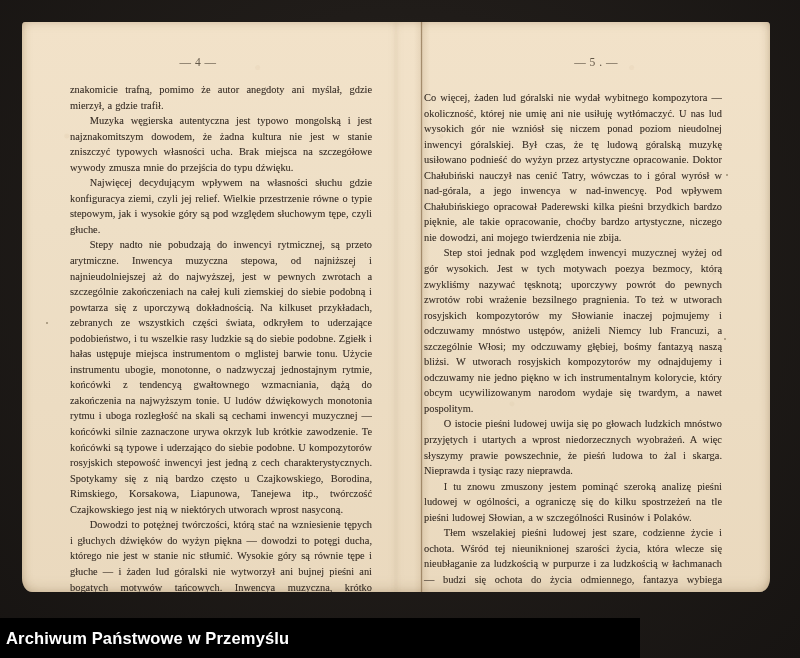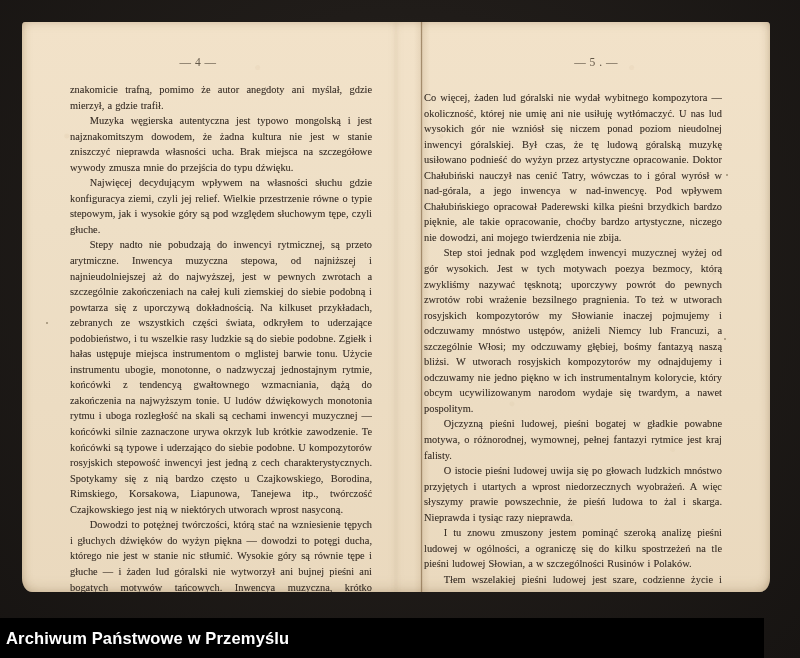--- a/index.html
+++ b/index.html
@@ -147,21 +147,21 @@
   
   .textcol p {
     text-shadow: 0 0 .35px rgba(58,48,40,.35);
   }
 
   
   .watermark-bar {
     position: absolute;
     left: 0;
     bottom: 0;
-    width: 764px;
+    width: 640px;
     height: 40px;
     background: #000000;
     display: flex;
     align-items: center;
   }
   .watermark-text {
     color: #ffffff;
     font-family: "Liberation Sans", sans-serif;
     font-size: 16.5px;
     font-weight: bold;
@@ -184,37 +184,36 @@
 <div class="scan">
   <div class="scan-backdrop"></div>
 
   <div class="book">
 
     <div class="leaf leaf-left">
       <div class="page-body">
         <div class="folio">—  4  —</div>
         <div class="textcol">
           <p class="noindent">znakomicie trafną, pomimo że autor anegdoty ani myślał, gdzie mierzył, a gdzie trafił.</p>
-          <p>Muzyka węgierska autentyczna jest typowo mongolską i jest najznakomitszym dowodem, że żadna kultura nie jest w stanie zniszczyć nieprawda własności ucha. Brak miejsca na szczegółowe wywody zmusza mnie do przejścia do typu dźwięku.</p>
+          <p>Muzyka węgierska autentyczna jest typowo mongolską i jest najznakomitszym dowodem, że żadna kultura nie jest w stanie zniszczyć typowych własności ucha. Brak miejsca na szczegółowe wywody zmusza mnie do przejścia do typu dźwięku.</p>
           <p>Najwięcej decydującym wpływem na własności słuchu gdzie konfiguracya ziemi, czyli jej relief. Wielkie przestrzenie równe o typie stepowym, jak i wysokie góry są pod względem słuchowym tępe, czyli głuche.</p>
           <p>Stepy nadto nie pobudzają do inwencyi rytmicznej, są przeto arytmiczne. Inwencya muzyczna stepowa, od najniższej i najnieudolniejszej aż do najwyższej, jest w pewnych zwrotach a szczególnie zakończeniach na całej kuli ziemskiej do siebie podobną i powtarza się z uporczywą dokładnością. Na kilkuset przykładach, zebranych ze wszystkich części świata, odkryłem to uderzające podobieństwo, i tu wszelkie rasy ludzkie są do siebie podobne. Zgiełk i hałas ustępuje miejsca instrumentom o mglistej barwie tonu. Użycie instrumentu ubogie, monotonne, o nadzwyczaj jednostajnym rytmie, końcówki z tendencyą gwałtownego wzmacniania, dążą do zakończenia na najwyższym tonie. U ludów dźwiękowych monotonia rytmu i uboga rozległość na skali są cechami inwencyi muzycznej — końcówki silnie zaznaczone urywa okrzyk lub krótkie zawodzenie. Te końcówki są typowe i uderzająco do siebie podobne. U kompozytorów rosyjskich stepowość inwencyi jest jedną z cech charakterystycznych. Spotykamy się z nią bardzo często u Czajkowskiego, Borodina, Rimskiego, Korsakowa, Liapunowa, Tanejewa itp., twórczość Czajkowskiego jest nią w niektórych utworach wprost nasyconą.</p>
           <p>Dowodzi to potężnej twórczości, którą stać na wzniesienie tępych i głuchych dźwięków do wyżyn piękna — dowodzi to potęgi ducha, którego nie jest w stanie nic stłumić. Wysokie góry są równie tępe i głuche — i żaden lud góralski nie wytworzył ani bujnej pieśni ani bogatych motywów tańcowych. Inwencya muzyczna, krótko oddechowa, dąży do końcówki, szukającej uporczywie echa.</p>
         </div>
       </div>
       <div class="speck" style="left:330px; top:244px; width:2px; height:2px;"></div>
       <div class="speck" style="left:24px;  top:300px; width:2px; height:2px;"></div>
     </div>
 
     <div class="leaf leaf-right">
       <div class="page-body">
         <div class="folio">—  5 . —</div>
         <div class="textcol">
           <p class="noindent">Co więcej, żaden lud góralski nie wydał wybitnego kompozytora — okoliczność, której nie umię ani nie usiłuję wytłómaczyć. U nas lud wysokich gór nie wzniósł się niczem ponad poziom nieudolnej inwencyi góralskiej. Był czas, że tę ludową góralską muzykę usiłowano podnieść do wyżyn przez artystyczne opracowanie. Doktor Chałubiński nauczył nas cenić Tatry, wówczas to i góral wyrósł w nad-górala, a jego inwencya w nad-inwencyę. Pod wpływem Chałubińskiego opracował Paderewski kilka pieśni brzydkich bardzo pięknie, ale takie opracowanie, choćby bardzo artystyczne, niczego nie dowodzi, ani mojego twierdzenia nie zbija.</p>
           <p>Step stoi jednak pod względem inwencyi muzycznej wyżej od gór wysokich. Jest w tych motywach poezya bezmocy, którą zwykliśmy nazywać tęsknotą; uporczywy powrót do pewnych zwrotów robi wrażenie bezsilnego pragnienia. To też w utworach rosyjskich kompozytorów my Słowianie inaczej pojmujemy i odczuwamy mnóstwo ustępów, aniżeli Niemcy lub Francuzi, a szczególnie Włosi; my odczuwamy głębiej, bośmy fantazyą naszą bliżsi. W utworach rosyjskich kompozytorów my odnajdujemy i odczuwamy nie jedno piękno w ich instrumentalnym kolorycie, który obcym ucywilizowanym narodom wydaje się twardym, a nawet pospolitym.</p>
-          <p>Ojczyzną pieśni ludowej, pieśni bogatej w gładkie powabne motywa, o różnorodnej, wymownej, pełnej fantazyi rytmice jest kraj falisty.</p>
           <p>O istocie pieśni ludowej uwija się po głowach ludzkich mnóstwo przyjętych i utartych a wprost niedorzecznych wyobrażeń. A więc słyszymy prawie powszechnie, że pieśń ludowa to żal i skarga. Nieprawda i tysiąc razy nieprawda.</p>
           <p>I tu znowu zmuszony jestem pominąć szeroką analizę pieśni ludowej w ogólności, a ograniczę się do kilku spostrzeżeń na tle pieśni ludowej Słowian, a w szczególności Rusinów i Polaków.</p>
           <p>Tłem wszelakiej pieśni ludowej jest szare, codzienne życie i ochota. Wśród tej nieuniknionej szarości życia, która wlecze się nieubłaganie za ludzkością w purpurze i za ludzkością w łachmanach — budzi się ochota do życia odmiennego, fantazya wybiega nieustannie poza granice tego życia szarego —</p>
         </div>
       </div>
       <div class="speck" style="left:330px; top:152px; width:2px; height:2px;"></div>
       <div class="speck" style="left:328px; top:316px; width:2px; height:2px;"></div>
     </div>
 
     <div class="gutter"></div>

